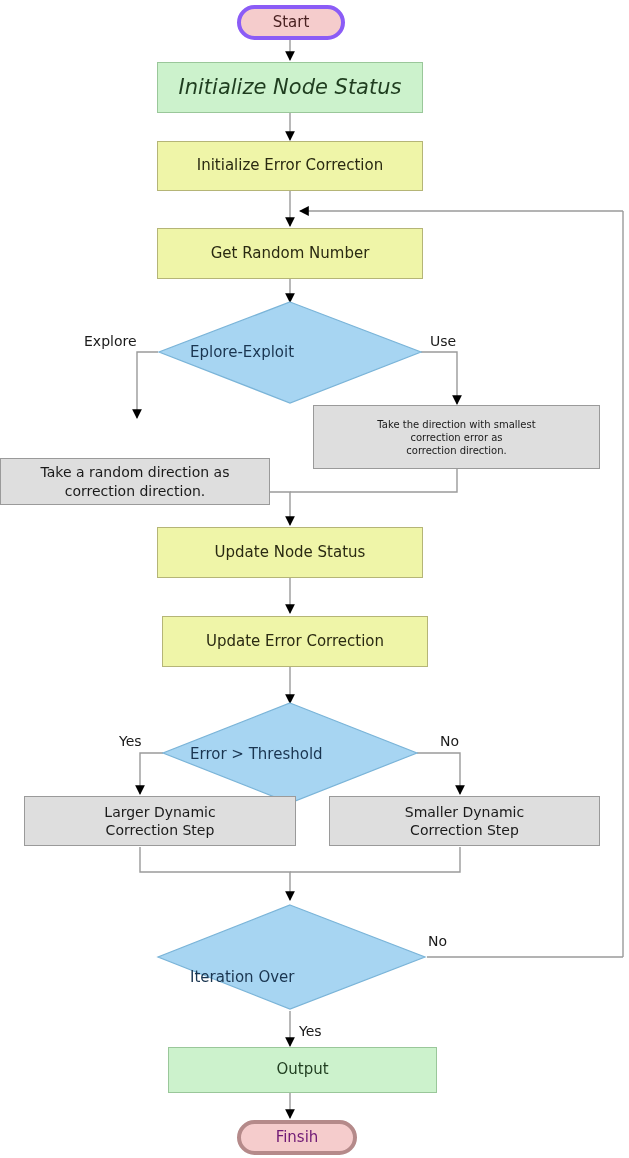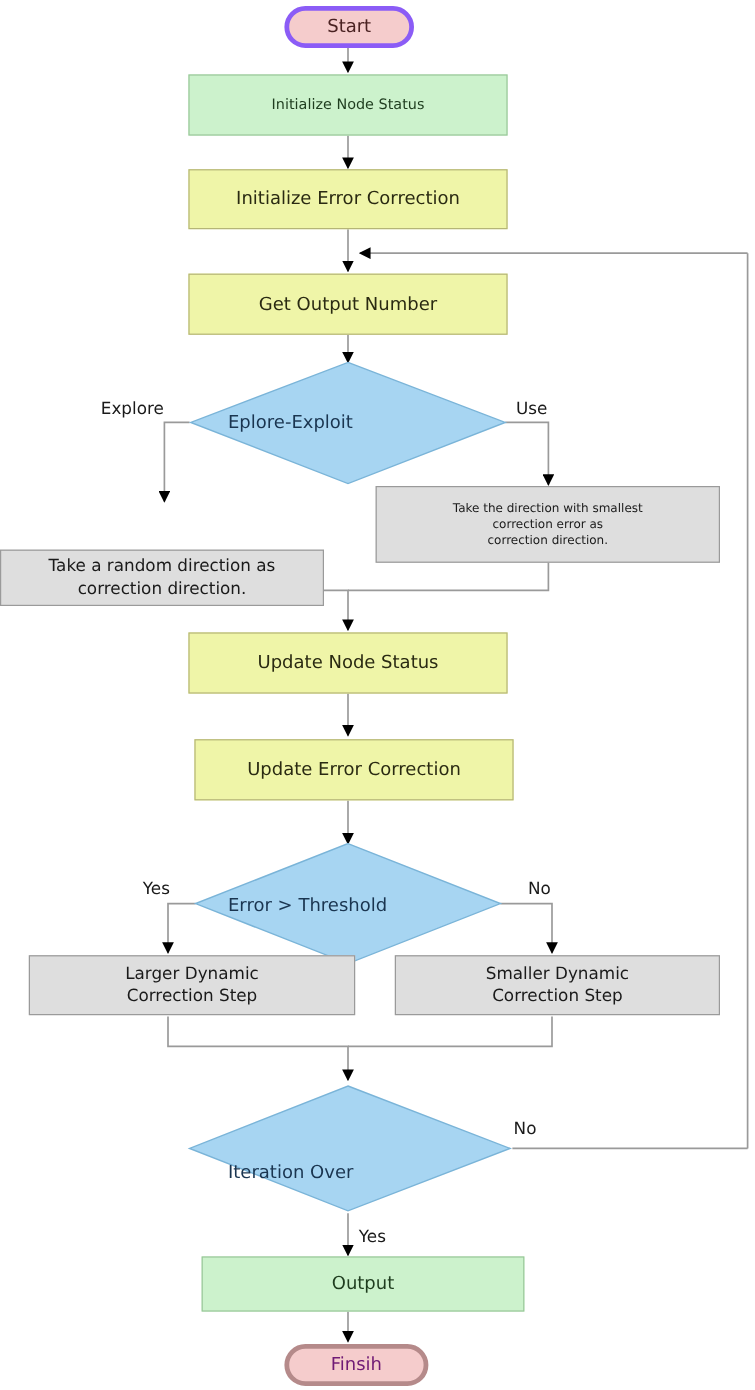--- a/index.html
+++ b/index.html
@@ -115,30 +115,30 @@
       <polygon points="290,302 421,352 290,403 159,352"></polygon>
       <polygon points="290,703 417,753 290,803 163,753"></polygon>
       <polygon points="290,905 425,957 290,1009 158,957"></polygon>
     </g>
   </svg>
 
   <div class="node terminal" style="left:237px; top:5px; width:108px; height:35px; background:#f5cccc; color:#4a2222; font-size:15px;">
     <span>Start</span>
   </div>
 
-  <div class="node rect" style="left:157px; top:62px; width:266px; height:51px; background:#ccf2cc; border-color:#9ac79a; color:#1f3d1f; font-size:12px;">
+  <div class="node rect" style="left:157px; top:62px; width:266px; height:51px; background:#ccf2cc; border-color:#9ac79a; color:#1f3d1f; font-size:21px;font-style:italic;">
     <span>Initialize Node Status</span>
   </div>
 
   <div class="node rect" style="left:157px; top:141px; width:266px; height:50px; background:#eff5a8; border-color:#b5b577; color:#2a2a12; font-size:15px;">
     <span>Initialize Error Correction</span>
   </div>
 
   <div class="node rect" style="left:157px; top:228px; width:266px; height:51px; background:#eff5a8; border-color:#b5b577; color:#2a2a12; font-size:15px;">
-    <span>Get Output Number</span>
+    <span>Get Random Number</span>
   </div>
 
   <div class="diamond-label" style="left:190px; top:337px; width:200px; height:30px; color:#1a3550; font-size:15px;">
     <span>Eplore-Exploit</span>
   </div>
 
   <div class="edge-label" style="left:84px; top:333px; font-size:14px;">
     <span>Explore</span>
   </div>
   <div class="edge-label" style="left:430px; top:333px; font-size:14px;">

